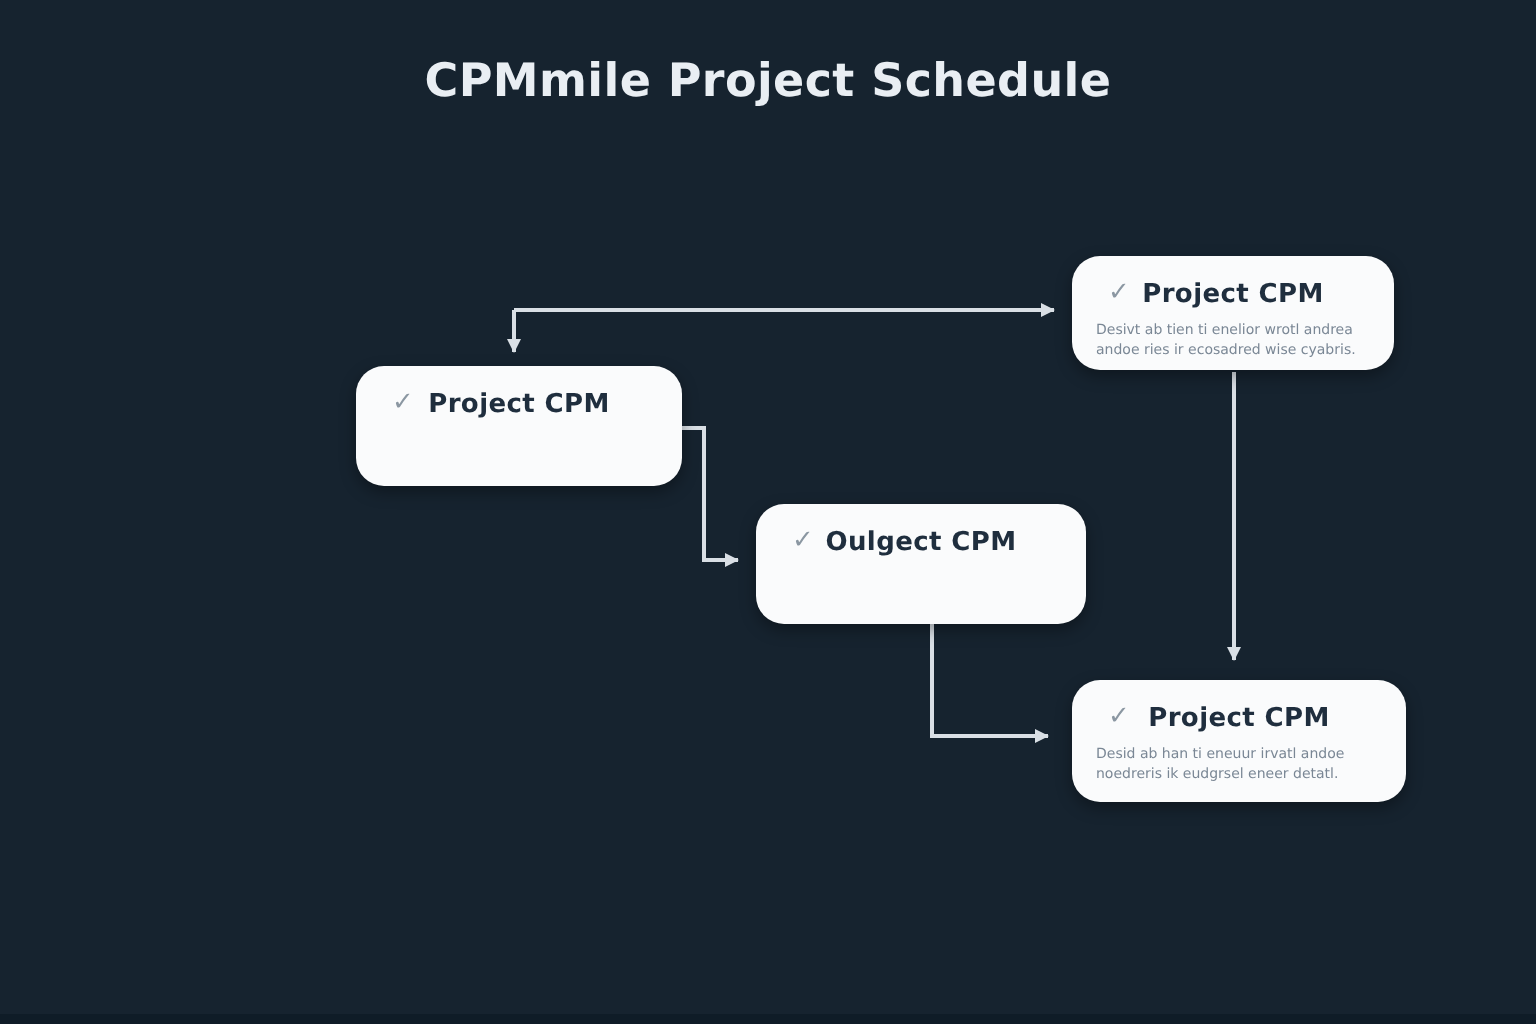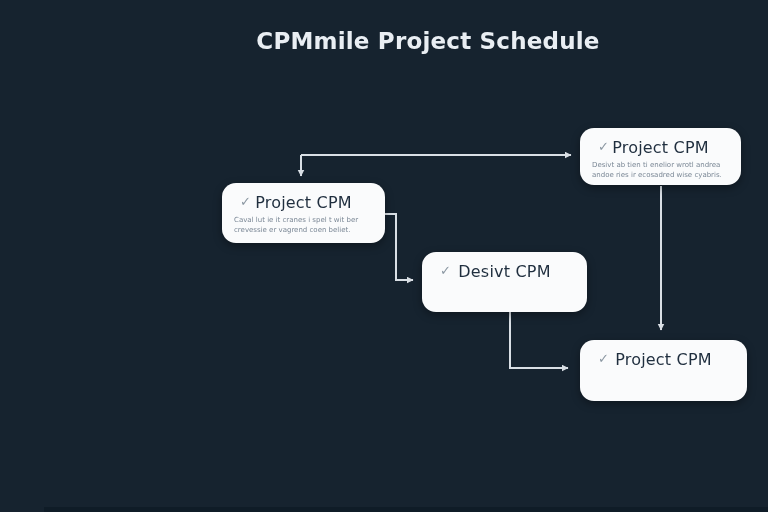--- a/index.html
+++ b/index.html
@@ -2,21 +2,21 @@
 <html><head>
 <meta charset="utf-8">
 <style>
   html,body{margin:0;padding:0;}
   body{
     width:768px;height:512px;overflow:hidden;
     background:#16232f;
     font-family:"DejaVu Sans","Liberation Sans",sans-serif;
     position:relative;
   }
-  .canvas{position:absolute;inset:0;width:684px;height:512px;margin-left:44px;}
+  .canvas{position:absolute;inset:0;width:684px;height:512px;}
   .page-title{
     position:absolute;top:28px;left:0;width:768px;
     text-align:center;
     color:#e9eef3;font-size:23px;font-weight:600;letter-spacing:.2px;
   }
   .connectors{position:absolute;left:0;top:0;pointer-events:none;}
   .card{
     position:absolute;
     background:#fafbfc;
     border-radius:14px;
@@ -31,21 +31,21 @@
   .card-head{
     position:relative;
     display:flex;align-items:center;justify-content:center;
     height:16px;margin-bottom:5px;
   }
   .check{
     position:absolute;left:6px;top:1px;
     color:#8b97a2;font-size:13px;line-height:13px;font-weight:600;
   }
   .card-title{
-    color:#1f2e3e;font-size:16px;font-weight:400;letter-spacing:.2px;
+    color:#1f2e3e;font-size:13px;font-weight:700;letter-spacing:.2px;
     white-space:nowrap;
   }
   .card-body{
     color:#7a8795;font-size:7px;line-height:1.45;text-align:left;
     white-space:nowrap;overflow:hidden;
   }
   .bottom-strip{
     position:absolute;left:0;bottom:0;width:768px;height:5px;
     background:#0f1c27;
   }
@@ -72,45 +72,45 @@
     <path d="M 466 312 V 368 H 524" fill="none" stroke="#d9dfe5" stroke-width="2" marker-end="url(#arrow)"></path>
 
     <path d="M 617 186 V 330" fill="none" stroke="#d9dfe5" stroke-width="2" marker-end="url(#arrow)"></path>
   </svg>
 
   <div class="card card-left">
     <div class="card-head">
       <span class="check">✓</span>
       <span class="card-title">Project CPM</span>
     </div>
-    <div class="card-body">
-      <div>Caval lut ie it cranes i spel t wit ber</div>
-      <div>crevessie er vagrend coen beliet.</div>
-    </div>
   </div>
 
   <div class="card card-top-right">
     <div class="card-head">
       <span class="check">✓</span>
       <span class="card-title">Project CPM</span>
     </div>
     <div class="card-body">
       <div>Desivt ab tien ti enelior wrotl andrea</div>
       <div>andoe ries ir ecosadred wise cyabris.</div>
     </div>
   </div>
 
   <div class="card card-middle">
     <div class="card-head">
       <span class="check">✓</span>
-      <span class="card-title">Desivt CPM</span>
+      <span class="card-title">Oulgect CPM</span>
     </div>
   </div>
 
   <div class="card card-bottom-right">
     <div class="card-head">
       <span class="check">✓</span>
       <span class="card-title">Project CPM</span>
     </div>
+    <div class="card-body">
+      <div>Desid ab han ti eneuur irvatl andoe</div>
+      <div>noedreris ik eudgrsel eneer detatl.</div>
+    </div>
   </div>
 
   <div class="bottom-strip"></div>
 </div>
 
 </body></html>

